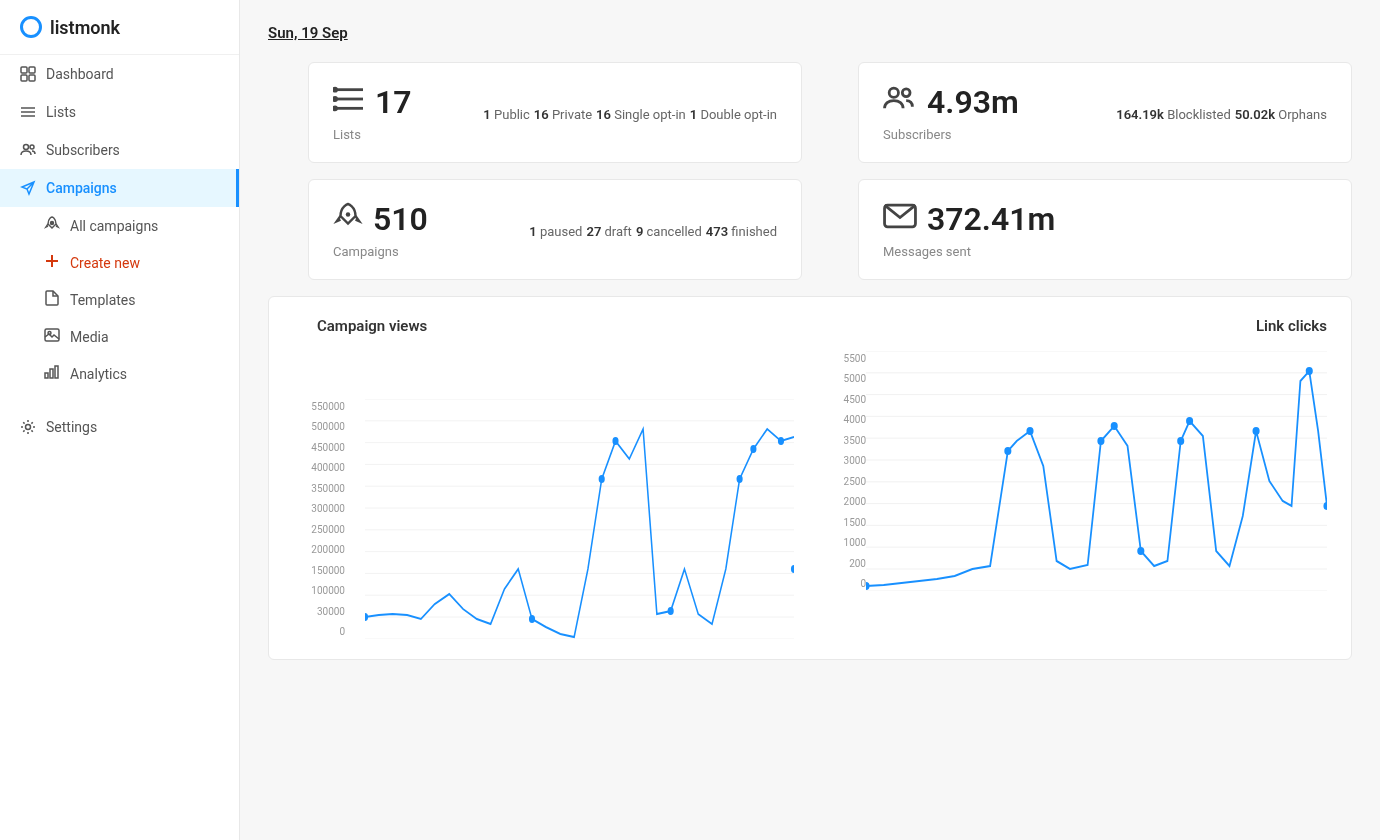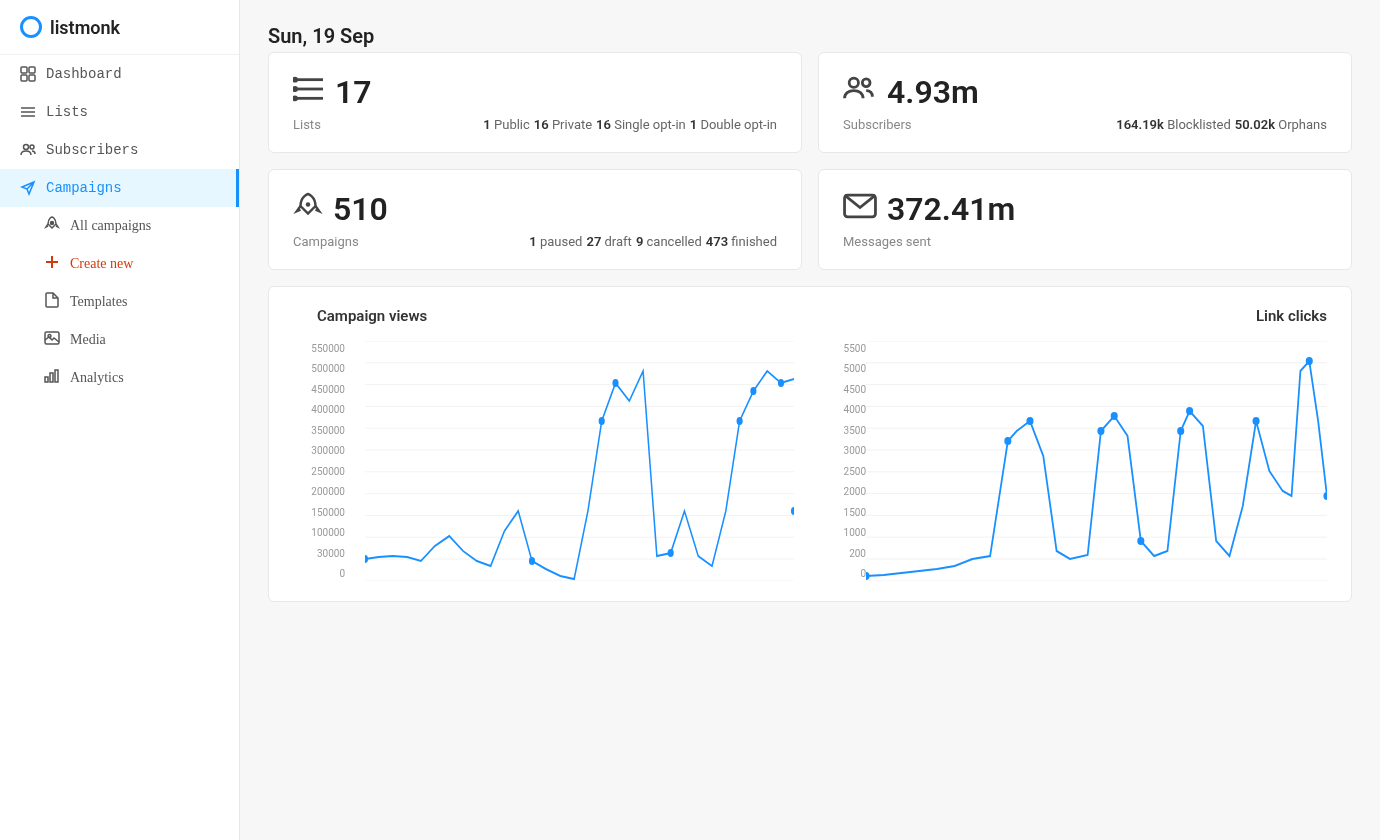--- a/index.html
+++ b/index.html
@@ -30,62 +30,62 @@
     }
     .logo-text { font-size: 18px; font-weight: 600; color: #222; }
     .nav-item {
       display: flex; align-items: flex-start; gap: 10px;
       padding: 11px 20px;
       cursor: pointer;
       color: #555;
       font-size: 14px;
       text-decoration: none;
       transition: background 0.15s;
-      font-family: Liberation Mono, monospace;
     }
     .nav-item.active { color: #1890ff; background: #e6f7ff; font-weight: 500; }
     .nav-item .nav-icon { width: 16px; height: 16px; display: flex; align-items: center; justify-content: center; flex-shrink: 0; }
     .nav-sub-item {
       display: flex; align-items: center; gap: 10px;
       padding: 9px 20px 9px 44px;
       cursor: pointer;
       color: #555;
       font-size: 14px;
-      font-family: Liberation Serif, serif;
     }
 
     
     .main {
       flex: 1;
       background: #f7f7f7;
       overflow-y: auto;
       padding: 24px 28px;
     }
     .page-date {
-      font-size: 20px;
+      font-size: 15px;
       font-weight: 600;
       color: #222;
-      margin-bottom: 4px;
+      margin-bottom: 20px;
+      text-decoration: underline;
     }
 
     
     .stats-row {
       display: grid;
       grid-template-columns: 1fr 1fr;
       gap: 16px;
       margin-bottom: 16px;
     }
     .stat-card {
       background: #fff;
       border: 1px solid #e8e8e8;
       border-radius: 6px;
       padding: 20px 24px;
       display: flex;
-      align-items: flex-end;
+      align-items: center;
       justify-content: space-between;
+      margin-left: 40px;
     }
     .stat-main { display: flex; flex-direction: column; gap: 4px; }
     .stat-value-row { display: flex; align-items: center; gap: 10px; }
     .stat-icon { font-size: 28px; color: #555; }
     .stat-value { font-size: 32px; font-weight: 600; color: #222; }
     .stat-label { font-size: 13px; color: #888; margin-top: 2px; }
     .stat-details { display: flex; flex-direction: row; gap: 4px; text-align: right; padding-top: 4px; }
     .stat-detail { font-size: 13px; color: #666; }
     .stat-detail strong { font-weight: 600; color: #333; }
 
@@ -228,20 +228,29 @@
           <rect x="1" y="9" width="3" height="5"></rect>
           <rect x="6" y="5" width="3" height="9"></rect>
           <rect x="11" y="2" width="3" height="12"></rect>
         </svg>
       </span>
       <span>Analytics</span>
     </div>
 
     <div style="height: 16px;"></div>
 
+    <div class="nav-item">
+      <span class="nav-icon">
+        <svg class="icon-svg" viewBox="0 0 16 16" fill="none" stroke="currentColor" stroke-width="1.5">
+          <circle cx="8" cy="8" r="2.5"></circle>
+          <path d="M8 1v2M8 13v2M1 8h2M13 8h2M3.2 3.2l1.4 1.4M11.4 11.4l1.4 1.4M3.2 12.8l1.4-1.4M11.4 4.6l1.4-1.4"></path>
+        </svg>
+      </span>
+      <span>Settings</span>
+    </div>
   </div>
 </aside>
 
 <main class="main">
   <h1 class="page-date">Sun, 19 Sep</h1>
 
   <div class="stats-row">
 
     <div class="stat-card">
       <div class="stat-main">
@@ -332,21 +341,21 @@
   </div>
 
   <div class="chart-section">
     <div class="chart-header">
       <span class="chart-title">Campaign views</span>
       <span class="chart-title">Link clicks</span>
     </div>
     <div class="charts-grid">
 
       <div class="chart-wrapper">
-        <div style="display:flex; gap:20px;">
+        <div style="display:flex; gap:20px;margin-top:48px;">
           <div style="display:flex; flex-direction:column; justify-content:space-between; font-size:10px; color:#999; text-align:right; width:52px; height:240px; padding: 2px 0;">
             <span>550000</span>
             <span>500000</span>
             <span>450000</span>
             <span>400000</span>
             <span>350000</span>
             <span>300000</span>
             <span>250000</span>
             <span>200000</span>
             <span>150000</span>

